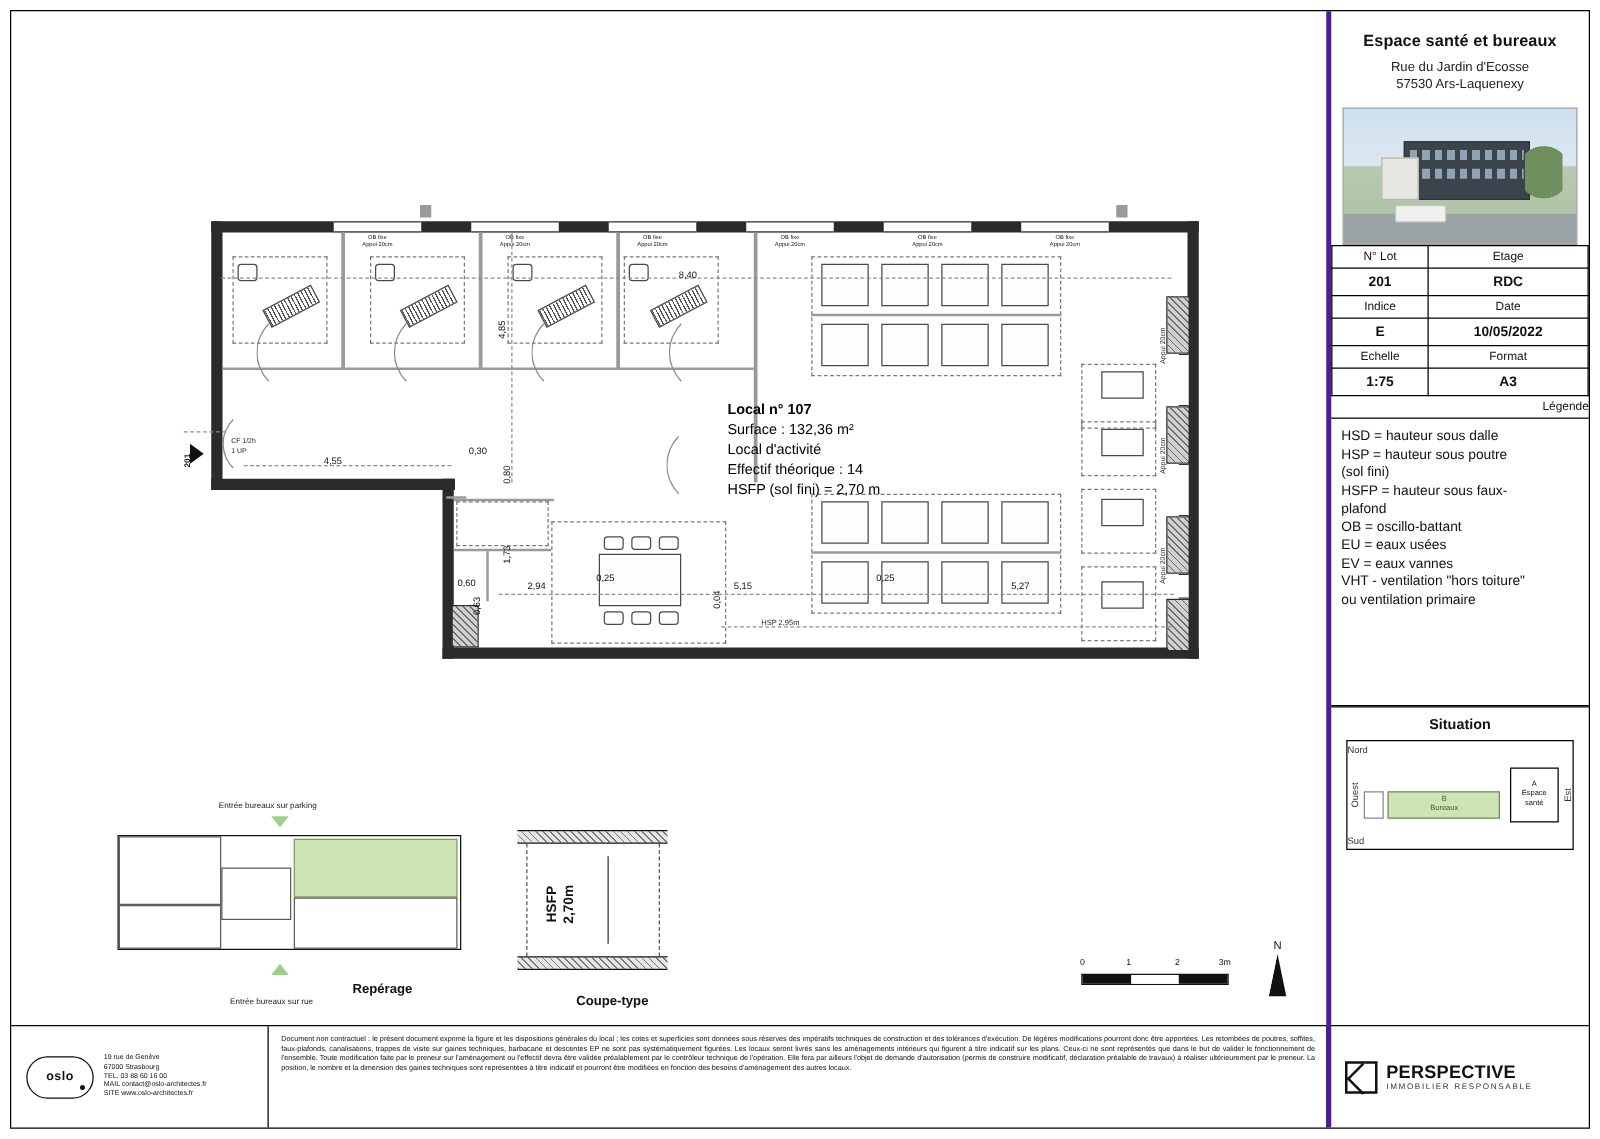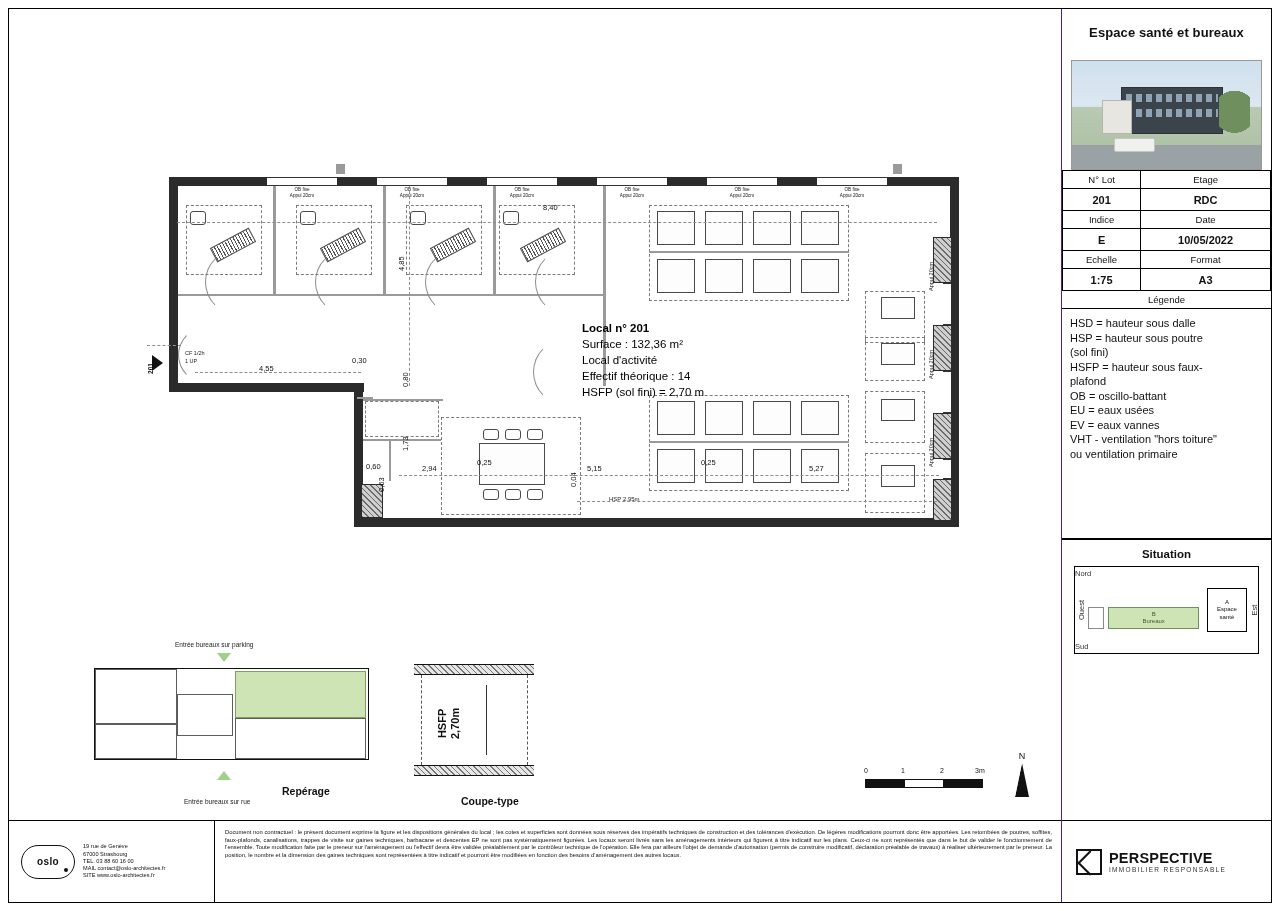--- a/index.html
+++ b/index.html
@@ -12,21 +12,21 @@
     position:relative;
     overflow:hidden;
   }
   .sheet {
     position:absolute; left:8px; top:8px; width:1264px; height:895px;
     border:1px solid #000; background:#fff;
   }
   
   .right-panel {
     position:absolute; right:0; top:0; width:210px; height:100%;
-    border-left:1px solid #4c1d95;
+    border-left:4px solid #4c1d95;
   }
   .rp-title {
     text-align:center; font-weight:bold; font-size:13px; padding:16px 4px 8px 4px;
     letter-spacing:0.1px;
   }
   .rp-addr { text-align:center; font-size:10.5px; line-height:13px; color:#222; }
   .rp-img {
     margin:12px 9px 0 9px; height:110px; border:1px solid #999;
     background:linear-gradient(#cfe0ee 0%, #dce8f1 42%, #b9c9b2 43%, #a9bfa0 100%);
     position:relative; overflow:hidden;
@@ -62,21 +62,21 @@
   .rp-bandeau {
     margin:10px 0 0 0; text-align:center; font-size:10.5px; padding:5px 0;
     border-top:1px solid #000; border-bottom:1px solid #000;
   }
   table.meta { width:100%; border-collapse:collapse; font-size:9.5px;border-radius:14px; }
   table.meta td {
     border:1px solid #000; text-align:center; padding:3px 2px; height:17px;
   }
   table.meta td.val { font-weight:bold; font-size:11px; height:22px;}
   .rp-legend-hdr {
-    text-align:center; font-size:9.5px; padding:3px 0; border-bottom:1px solid #000;
+    text-align:right; font-size:9.5px; padding:3px 0; border-bottom:1px solid #000;
   }
   .rp-legend {
     font-size:11px; line-height:14.5px; padding:7px 8px 8px 8px; color:#111;
     border-bottom:1px solid #000; min-height:230px;
   }
   .situation-box { border-top:1px solid #000; }
   .situation-title { text-align:center; font-weight:bold; font-size:11.5px; padding:8px 0 6px 0; }
   .sit-map {
     position:relative; margin:0 12px; height:88px; border:1px solid #000; background:#fff;
   }
@@ -371,46 +371,46 @@
 
     <div class="thin" style="left:354px; top:430px; width:78px; height:2px;"></div>
     <div class="thin" style="left:380px; top:432px; width:2px; height:40px;"></div>
     <div class="wall-hatch" style="left:352px; top:475px; width:22px; height:34px;"></div>
     <div class="thin" style="left:354px; top:390px; width:80px; height:2px;"></div>
     <div class="dashbox" style="left:356px; top:392px; width:74px; height:36px;"></div>
 
     <div class="thin" style="left:348px; top:388px; width:16px; height:2px;"></div>
 
     <div class="dash-h" style="left:168px; top:213px; width:760px;"></div>
-    <div class="dimtxt" style="left:534px; top:194px;">8,40</div>
+    <div class="dimtxt" style="left:534px; top:206px;">8,40</div>
 
     <div class="dash-v" style="left:400px; top:177px; height:200px;"></div>
     <div class="dimtxt" style="left:388px; top:262px; transform:rotate(-90deg); transform-origin:left top;">4,85</div>
 
     <div class="dash-h" style="left:186px; top:363px; width:166px;"></div>
     <div class="dimtxt" style="left:250px; top:355px;">4,55</div>
-    <div class="dimtxt" style="left:343px; top:347px;">0,30</div>
+    <div class="dimtxt" style="left:366px; top:347px;">0,30</div>
     <div class="dimtxt" style="left:392px; top:378px; transform:rotate(-90deg); transform-origin:left top;">0,80</div>
     <div class="dimtxt" style="left:392px; top:442px; transform:rotate(-90deg); transform-origin:left top;">1,73</div>
     <div class="dimtxt" style="left:357px; top:453px;">0,60</div>
     <div class="dimtxt" style="left:413px; top:455px;">2,94</div>
     <div class="dimtxt" style="left:468px; top:449px;">0,25</div>
     <div class="dimtxt" style="left:578px; top:455px;">5,15</div>
     <div class="dimtxt" style="left:692px; top:449px;">0,25</div>
     <div class="dimtxt" style="left:800px; top:455px;">5,27</div>
     <div class="dimtxt" style="left:368px; top:483px; transform:rotate(-90deg); transform-origin:left top;">0,63</div>
     <div class="dimtxt" style="left:560px; top:478px; transform:rotate(-90deg); transform-origin:left top;">0,04</div>
     <div class="label" style="left:600px; top:487px; font-size:6px;">HSP   2,95m</div>
     <div class="dash-h" style="left:390px; top:466px; width:540px;"></div>
     <div class="dash-h" style="left:568px; top:492px; width:360px;"></div>
 
     <div class="dash-h" style="left:138px; top:336px; width:34px;"></div>
 
     <div class="local-block" style="left:573px; top:311px;">
-      <b>Local n° 201</b><br>
+      <b>Local n° 107</b><br>
       <span>Surface : 132,36 m²</span><br>
       <span>Local d'activité</span><br>
       <span>Effectif théorique : 14</span><br>
       <span>HSFP (sol fini) = 2,70 m</span>
     </div>
 
     <div class="rep-sub" style="left:166px; top:632px;">Entrée bureaux sur parking</div>
     <div class="rep-tri-down" style="left:208px; top:644px;"></div>
     <div class="rep-plan" style="left:85px; top:659px; width:275px; height:92px;"></div>
     <div class="rep-high" style="left:226px; top:662px; width:131px; height:47px;"></div>
@@ -469,20 +469,24 @@
   <div class="foot-brand">
     <div class="brand-sq"></div>
     <div>
       <div class="brand-t1">PERSPECTIVE</div>
       <div class="brand-t2">IMMOBILIER RESPONSABLE</div>
     </div>
   </div>
 
   <div class="right-panel">
     <div class="rp-title">Espace santé et bureaux</div>
+    <div class="rp-addr">
+      <div>Rue du Jardin d'Ecosse</div>
+      <div>57530 Ars-Laquenexy</div>
+    </div>
 
     <div class="rp-img">
       <div class="bldg"></div>
       <div class="bldg2"></div>
       <div class="tree"></div>
       <div class="road"></div>
       <div class="bus"></div>
     </div>
 
 

